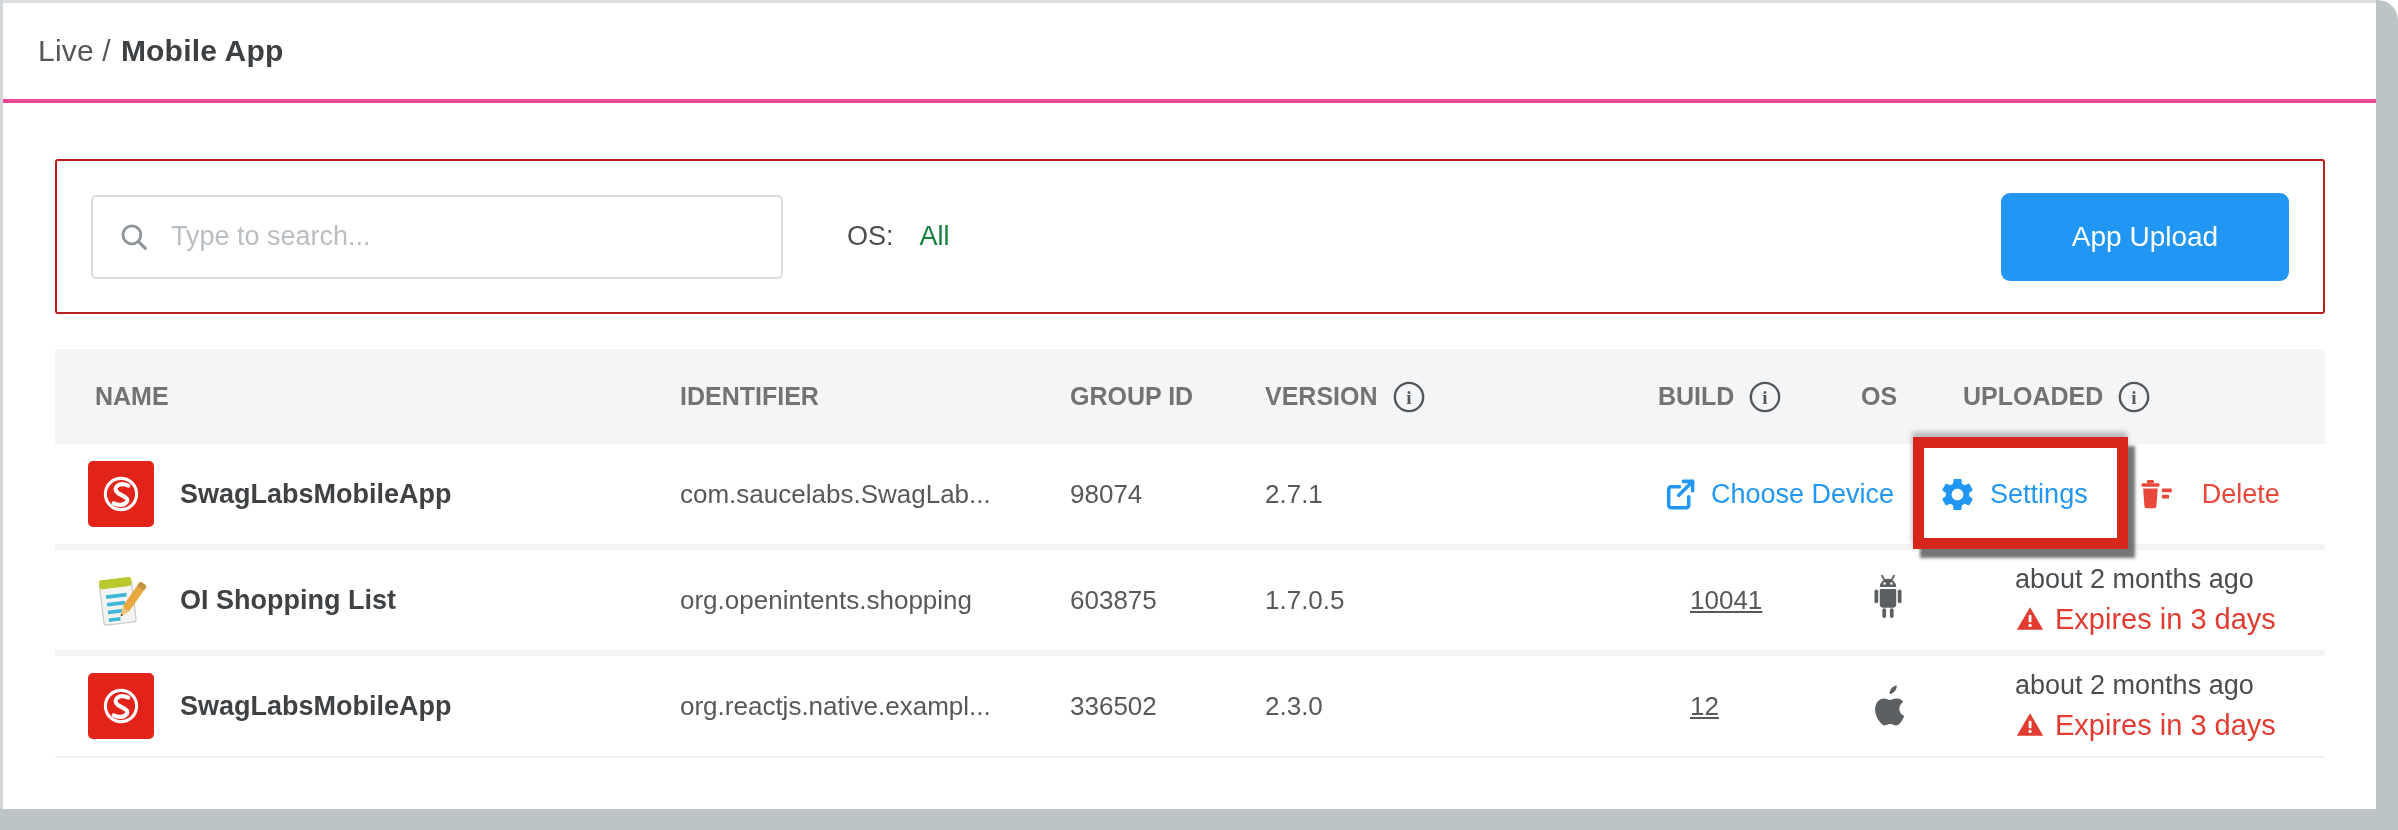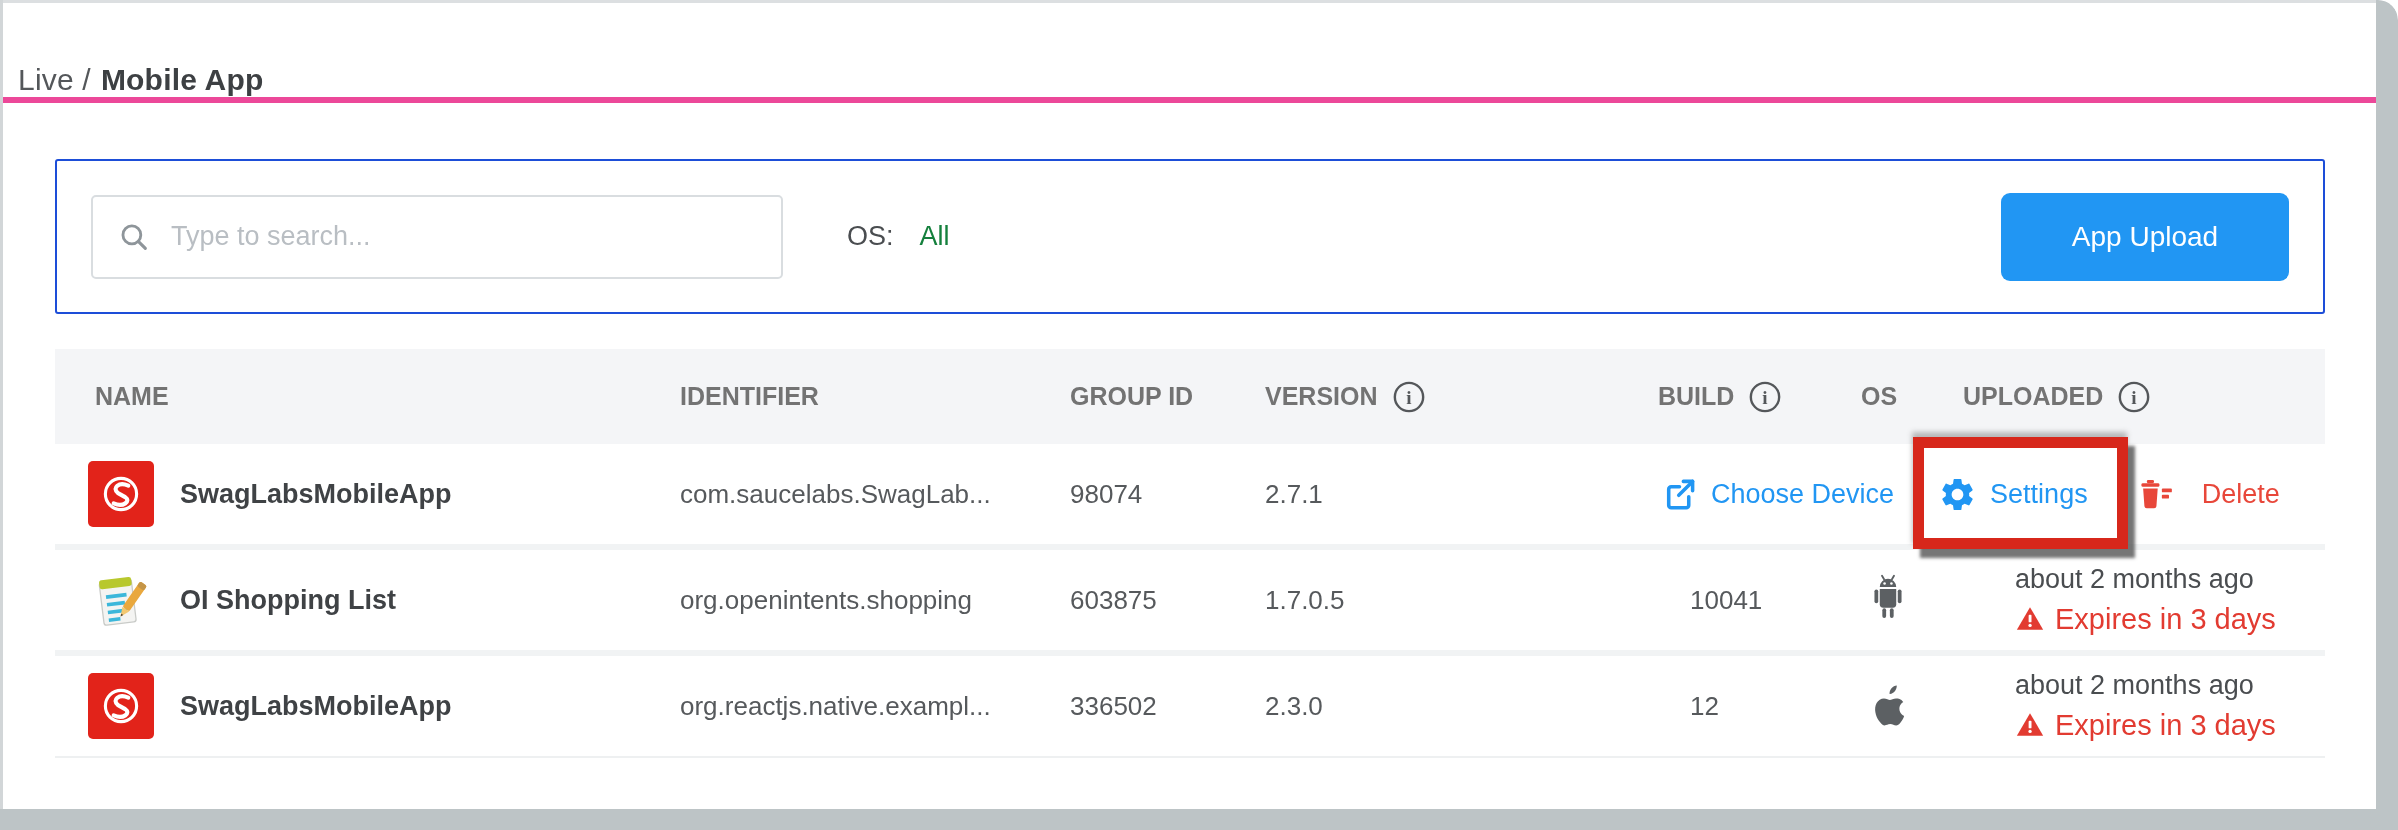--- a/index.html
+++ b/index.html
@@ -13,30 +13,30 @@
   }
   
   .frame-left  { position:absolute; left:0; top:0; width:3px; height:830px; background:#d2d6d8; z-index:5;}
   .frame-top   { position:absolute; left:0; top:0; width:2398px; height:3px; background:#dcdfe1; z-index:5;}
   .frame-right { position:absolute; right:0; top:0; width:22px; height:830px; background:#bdc4c6; border-top-right-radius:20px; z-index:6;}
   .frame-bottom{ position:absolute; left:0; bottom:0; width:2398px; height:21px; background:#bdc4c6; z-index:6;}
 
   
   .page-header{
     position:absolute; left:3px; top:3px; width:2373px; height:100px;
-    border-bottom:6px solid #ec4899; background:#fff;
-    display:flex; align-items:flex-end; padding-left:15px;
+    border-bottom:4px solid #ec4899; background:#fff;
+    display:flex; align-items:center; padding-left:35px;
   }
   .breadcrumb{ font-size:30px; color:#54575a; letter-spacing:.2px; display:flex; gap:10px;}
   .breadcrumb .current{ font-weight:700; color:#3d4043; }
 
   
   .toolbar-card{
     position:absolute; left:55px; top:159px; width:2270px; height:155px;
-    border:2px solid #1d4ed8; border-radius:3px; background:#fff;
+    border:2px solid #b91c1c; border-radius:3px; background:#fff;
     display:flex; align-items:center; padding:16px 34px;
   }
   .search-box{
     width:692px; height:84px; border:2px solid #d9dde0; border-radius:5px;
     display:flex; align-items:center; padding:0 24px; gap:20px; background:#fff;
   }
   .search-box svg{ flex:0 0 auto; }
   .search-box input{
     border:none; outline:none; flex:1; font-size:27px; color:#4a4d50;
     font-family:"Liberation Sans","DejaVu Sans",sans-serif; background:transparent;
@@ -66,21 +66,21 @@
   .hcell{ font-size:25px; font-weight:700; color:#737373; display:flex; align-items:center; gap:14px; }
   .hcell.name{ padding-left:40px; }
   .hcell.os{ padding-left:2px; }
 
   .cell{ font-size:26px; color:#56595c; }
   .cell.name{ display:flex; align-items:center; padding-left:33px; gap:26px; }
   .app-name{ font-weight:700; color:#3f4245; font-size:27px; }
   .app-icon{ width:66px; height:66px; border-radius:5px; flex:0 0 auto;
              display:flex; align-items:center; justify-content:center; }
   .app-icon.sauce{ background:#e2231a; }
-  .cell.build{ padding-left:32px; }
+  .cell.build{ padding-left:32px;text-decoration:underline; }
   .cell.os-cell{ padding-left:8px; }
   .cell.uploaded{ padding-left:52px; font-size:27px; color:#4a4d50; line-height:1.25; }
   .expires{ display:flex; align-items:center; gap:10px; margin-top:4px;
             color:#e23b31; font-size:29px; }
 
   
   .actions-cell{ display:flex; align-items:center; height:100%; }
   .action-link{ display:flex; align-items:center; gap:13px; font-size:27px;
                 color:#2196f3; cursor:pointer; text-decoration:none; }
   .action-link.delete{ color:#e8473a; }

